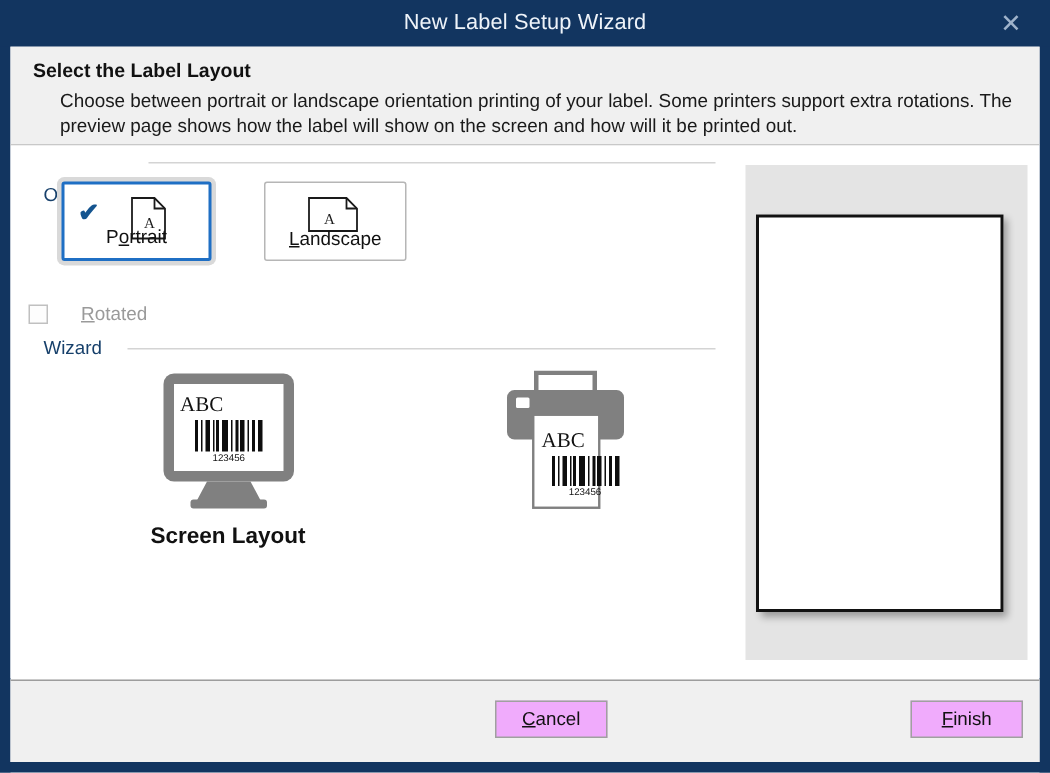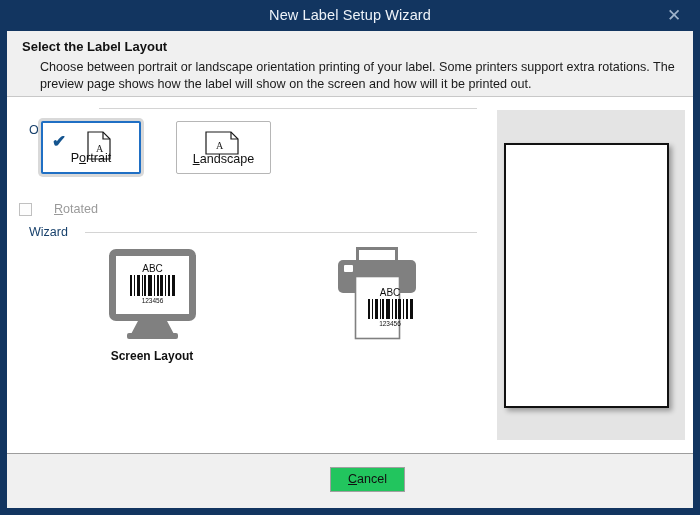--- a/index.html
+++ b/index.html
@@ -169,31 +169,30 @@
     font-size: 12.6px;
     color: #9a9a9a;
   }
 
   
   .preview-item { position: absolute; }
   .preview-caption {
     position: absolute;
     width: 100%;
     text-align: center;
-    font-size: 12px;
+    font-size: 15px;
     font-weight: bold;
     color: #111111;
   }
 
   
   .bc-abc {
-    text-align: center;
-    font-size: 10px;
+    font-size: 14px;
     color: #111;
-    font-family: Liberation Sans, sans-serif;
+    font-family: Liberation Serif, serif;
   }
   .bc-num {
     text-align: center;
     font-size: 6.5px;
     color: #111;
     font-family: "Liberation Sans", sans-serif;
   }
   .bc-bars {
     display: flex;
     align-items: stretch;
@@ -232,21 +231,21 @@
     height: 55px;
     background: #f0f0f0;
     border-top: 1px solid #9d9d9d;
     box-sizing: border-box;
   }
   .dlg-button {
     position: absolute;
     top: 13px;
     height: 25px;
     box-sizing: border-box;
-    background: #22c55e;
+    background: #f0abfc;
     border: 1px solid #a0a0a0;
     font-family: "Liberation Sans", sans-serif;
     font-size: 12.5px;
     color: #111111;
     cursor: pointer;
     line-height: 23px;
     text-align: center;
   }
   .mn { text-decoration: underline; }
 </style>
@@ -388,15 +387,16 @@
     </div>
 
     <div id="preview-panel" style="left:490px; top:13px;">
       <div id="preview-page"></div>
     </div>
 
   </div>
 
   <div id="footer">
     <div class="dlg-button" style="left:323px; width:75px;"><span class="mn">C</span>ancel</div>
+    <div class="dlg-button" style="left:600px; width:75px;"><span class="mn">F</span>inish</div>
   </div>
 
 </div>
 
 </body></html>

